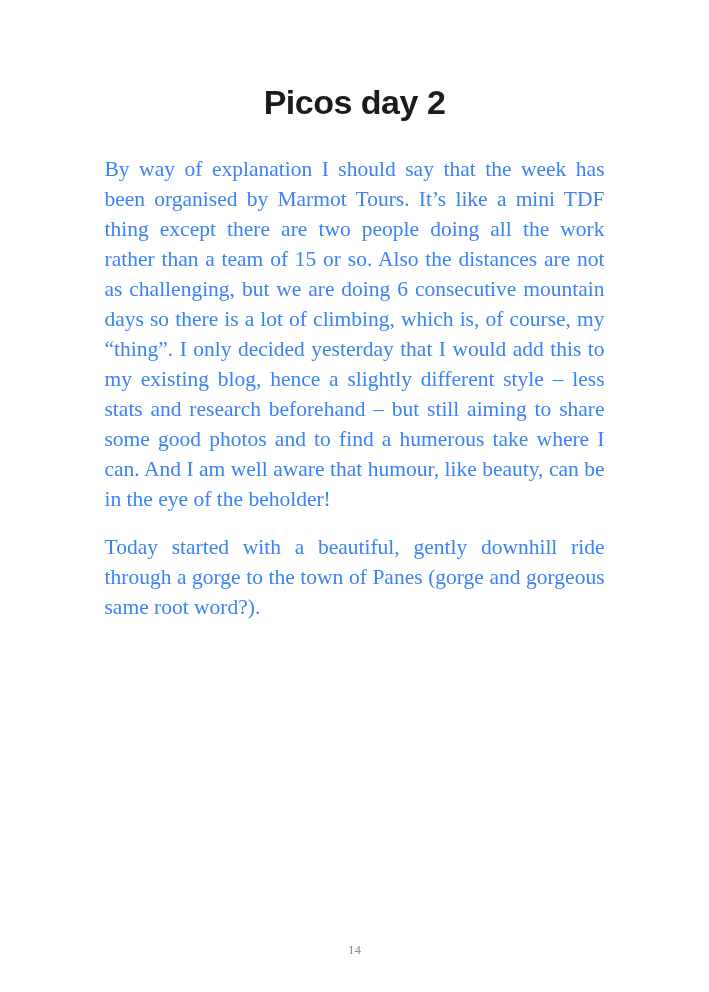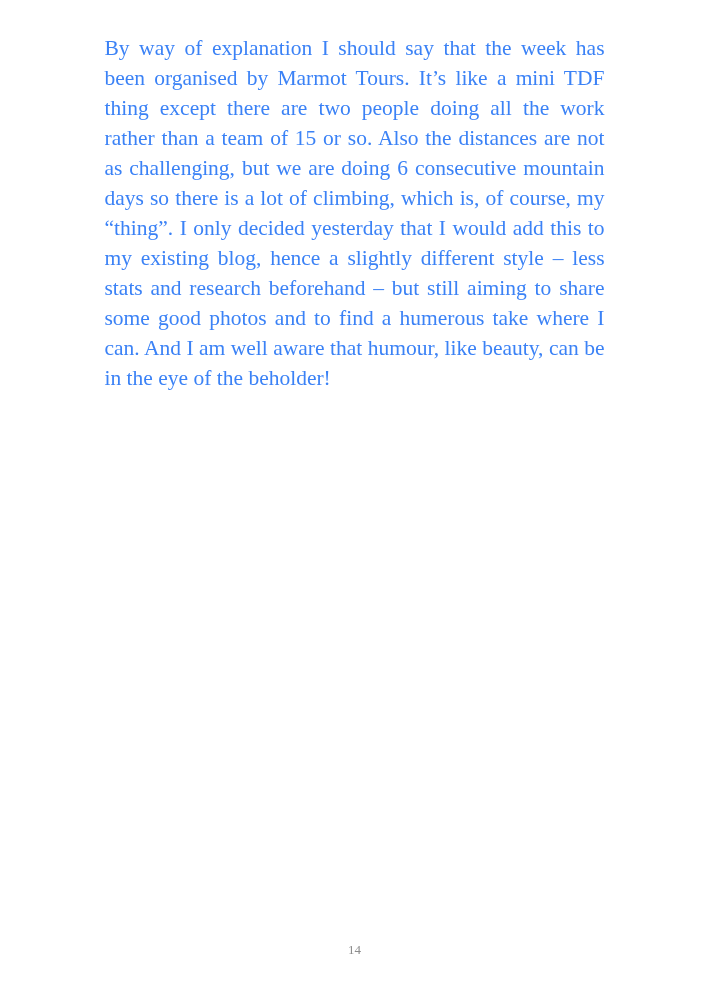--- a/index.html
+++ b/index.html
@@ -50,19 +50,21 @@
     text-align: center;
     font-family: "Liberation Serif", serif;
     font-size: 13px;
     color: #8c8c8c;
   }
 </style>
 </head>
 <body>
 
 <div class="page">
+  <h1 class="page-title">Picos day 2</h1>
 
   <div class="content">
     <p class="body-paragraph first">By way of explanation I should say that the week has been organised by Marmot Tours. It’s like a mini TDF thing except there are two people doing all the work rather than a team of 15 or so. Also the distances are not as challenging, but we are doing 6 consecutive mountain days so there is a lot of climbing, which is, of course, my “thing”. I only decided yesterday that I would add this to my existing blog, hence a slightly different style – less stats and research beforehand – but still aiming to share some good photos and to find a humerous take where I can. And I am well aware that humour, like beauty, can be in the eye of the beholder!</p>
+    <p class="body-paragraph">Today started with a beautiful, gently downhill ride through a gorge to the town of Panes (gorge and gorgeous same root word?).</p>
   </div>
 
   <div class="page-number">14</div>
 </div>
 
 </body></html>

